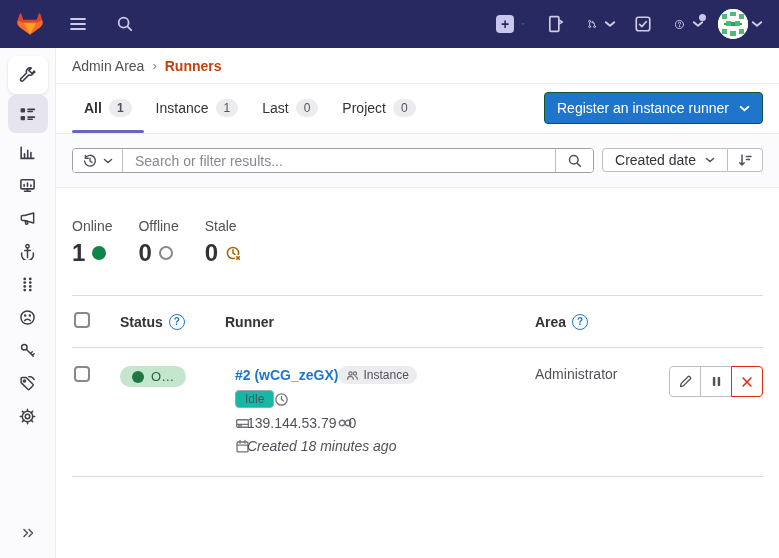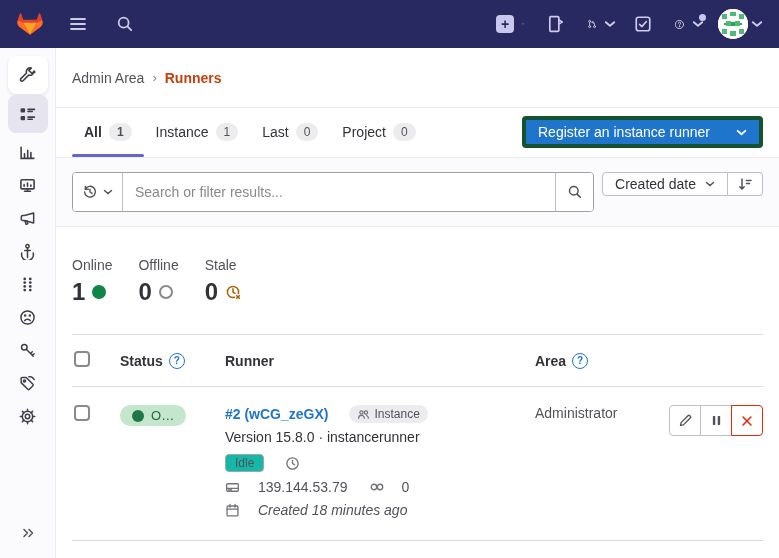--- a/index.html
+++ b/index.html
@@ -25,39 +25,39 @@
   .sidebar { position:fixed; top:48px; left:0; bottom:0; width:56px; background:#fbfafd;
     border-right:1px solid #ececef; display:flex; flex-direction:column; align-items:center; padding-top:8px; z-index:9; }
   .sb-item { width:40px; height:32px; margin-bottom:1px; border-radius:8px; display:flex;
     align-items:center; justify-content:center; color:#3f3e49; cursor:pointer; }
   .sb-item.hovered { background:#fff; box-shadow:0 1px 3px rgba(0,0,0,.12); height:38px; }
   .sb-item.active { background:#e5e4ef; height:38px; margin-bottom:3px; }
   .sb-collapse { margin-top:auto; margin-bottom:14px; color:#535158; cursor:pointer; }
 
   
   .main { margin-left:56px; }
-  .breadcrumb { height:60px; display:flex; align-items:center; gap:8px; padding:0 16px;
+  .breadcrumb { height:36px; display:flex; align-items:center; gap:8px; padding:0 16px;
     border-bottom:1px solid #ececef; font-size:14px; }
   .bc-link { color:#535158; text-decoration:none; cursor:pointer; }
   .bc-sep { color:#89888d; font-size:13px; }
   .bc-current { color:#c2410c; font-weight:600; }
 
   .tabs-row { position:relative; display:flex; align-items:stretch; padding:0 16px; height:49px; border-bottom:1px solid #fff; }
   .tab { display:flex; align-items:center; gap:7px; padding:0 12px; cursor:pointer; position:relative; color:#333238; }
   .tab .cnt { background:#ececef; color:#535158; border-radius:10px; padding:1px 8px; font-size:12px; line-height:16px; }
   .tab.active { font-weight:700; }
   .tab.active::after { content:""; position:absolute; left:0; right:0; bottom:-1px; height:3px; background:#6666c4; border-radius:2px; }
   .register-btn { position:absolute; right:16px; top:8px; height:32px; background:#1f75cb; color:#fff;
-    border:4px solid #14532d; border-radius:4px; font-size:14px; display:flex; align-items:center; gap:26px;
+    border:1px solid #14532d; border-radius:4px; font-size:14px; display:flex; align-items:center; gap:10px;
     padding:0 12px; cursor:pointer; font-family:inherit; }
 
   
   .filter-band { background:#fbfafd; border-top:1px solid #ececef; border-bottom:1px solid #ececef;
     padding:14px 16px; display:flex; gap:8px; }
-  .search-control { flex:1; display:flex; height:40px; background:#fff; border:1px solid #9f9fa7; border-radius:4px; overflow:hidden; }
+  .search-control { flex:1; display:flex; height:25px; background:#fff; border:1px solid #9f9fa7; border-radius:4px; overflow:hidden; }
   .history-btn { display:flex; align-items:center; gap:5px; padding:0 9px; border-right:1px solid #bfbfc3;
     background:#fff; border-top:none; border-left:none; border-bottom:none; cursor:pointer; color:#535158; }
   .search-input { flex:1; border:none; outline:none; padding:0 12px; font-size:14px; font-family:inherit; color:#333238; }
   .search-input::placeholder { color:#89888d; }
   .search-btn { width:38px; border:none; border-left:1px solid #bfbfc3; background:#fff; display:flex;
     align-items:center; justify-content:center; color:#535158; cursor:pointer; }
   .sort-group { display:flex; height:24px; }
   .sort-dropdown { display:flex; align-items:center; gap:9px; background:#fff; border:1px solid #bfbfc3;
     border-radius:4px 0 0 4px; padding:0 12px; font-size:14px; color:#333238; cursor:pointer; font-family:inherit; }
   .sort-dir { width:35px; background:#fff; border:1px solid #bfbfc3; border-left:none; border-radius:0 4px 4px 0;
@@ -84,21 +84,21 @@
     font-size:10px; font-weight:700; display:inline-flex; align-items:center; justify-content:center; cursor:pointer; }
 
   .trow { padding:18px 0 22px; border-bottom:1px solid #dcdcde; }
   .badge-online { display:inline-flex; align-items:center; gap:7px; background:#c3e6cd; color:#24663b;
     border-radius:12px; padding:3px 12px; font-size:13px; max-width:66px; cursor:default; }
   .badge-online .bdot { width:12px; height:12px; border-radius:50%; background:#217645; flex:0 0 auto; }
   .badge-online .btxt { overflow:hidden; text-overflow:ellipsis; white-space:nowrap; }
   .runner-link { color:#1f75cb; font-weight:700; text-decoration:none; cursor:pointer; }
   .badge-muted { display:inline-flex; align-items:center; gap:4px; background:#ececef; color:#535158;
     border-radius:10px; padding:2px 8px; font-size:12px; }
-  .rline { display:flex; align-items:center; gap:21px; margin-bottom:6px; color:#333238; }
+  .rline { display:flex; align-items:center; gap:0; margin-bottom:6px; color:#333238;margin-left:10px; }
   .rline.meta { color:#535158; margin-bottom:7px; }
   .badge-idle { border:1px solid #a4a3ab; color:#535158; border-radius:4px; padding:1px 9px; font-size:12px; background:#14b8a6; }
   .mi { color:#737278; display:inline-flex; }
   .owner-link { color:#535158; text-decoration:none; cursor:pointer; }
   .btn-group { display:flex; }
   .act-btn { width:32px; height:31px; background:#fff; border:1px solid #bfbfc3; display:flex; align-items:center;
     justify-content:center; color:#535158; cursor:pointer; margin-left:-1px; }
   .act-btn:first-child { border-radius:4px 0 0 4px; margin-left:0; }
   .act-btn.danger { border:1px solid #dd2b0e; color:#dd2b0e; border-radius:0 4px 4px 0; position:relative; z-index:1; }
 </style>
@@ -413,23 +413,20 @@
           <span class="badge-muted">
             <svg width="13" height="13" viewBox="0 0 16 16" fill="none" stroke="#737278" stroke-width="1.5" stroke-linecap="round">
                 <circle cx="5.5" cy="5.5" r="2"></circle>
                 <path d="M2 12.5a3.5 3.5 0 0 1 7 0"></path>
                 <circle cx="11" cy="5.5" r="2"></circle>
                 <path d="M11.8 9.2a3.5 3.5 0 0 1 2.2 3.3"></path>
               </svg>
             <span>Instance</span>
           </span>
         </div>
-        <div class="rline" style="margin-bottom:9px;">
-          <span>Version 15.8.0 · instancerunner</span>
-        </div>
         <div class="rline meta">
           <span class="badge-idle">Idle</span>
           <span class="mi">
             <svg width="15" height="15" viewBox="0 0 16 16" fill="none" stroke="currentColor" stroke-width="1.4" stroke-linecap="round">
                 <circle cx="8" cy="8" r="6"></circle>
                 <path d="M8 4.6V8l2.2 1.4"></path>
               </svg>
           </span>
         </div>
         <div class="rline meta">

